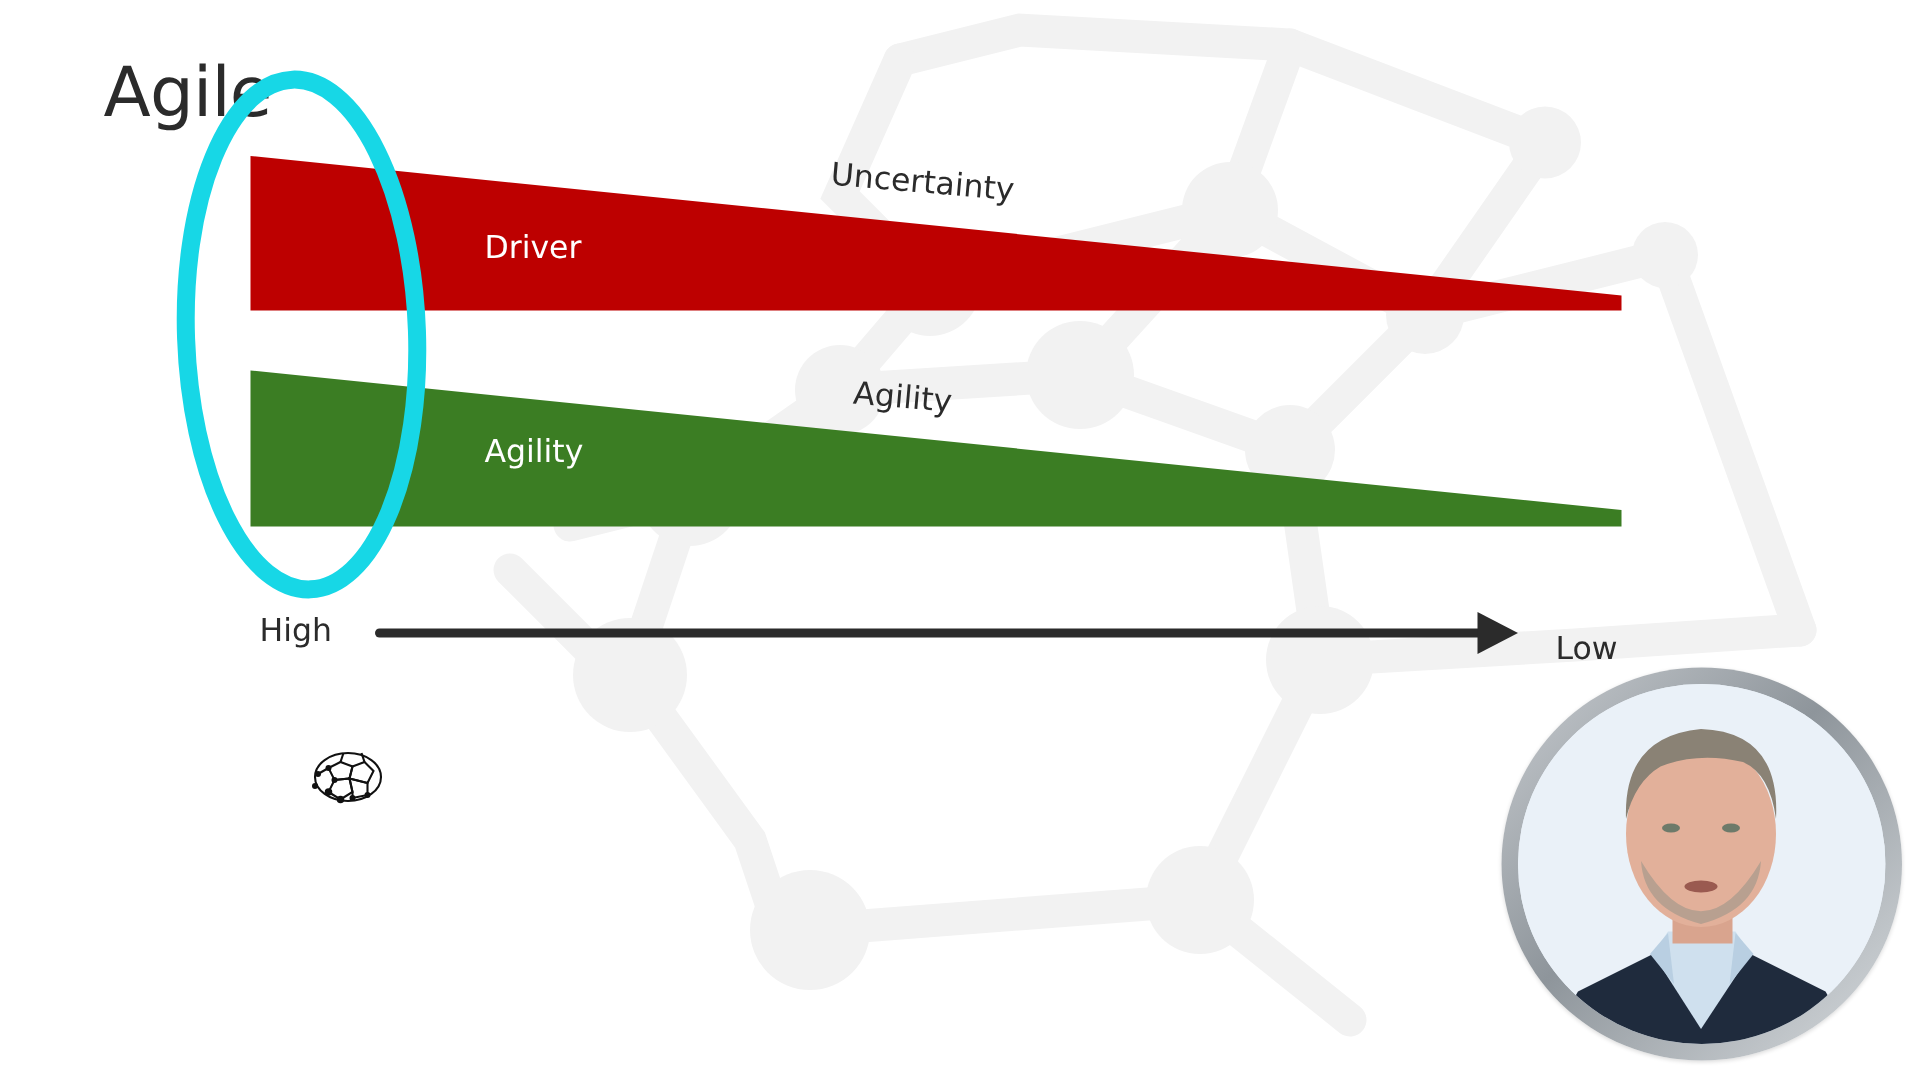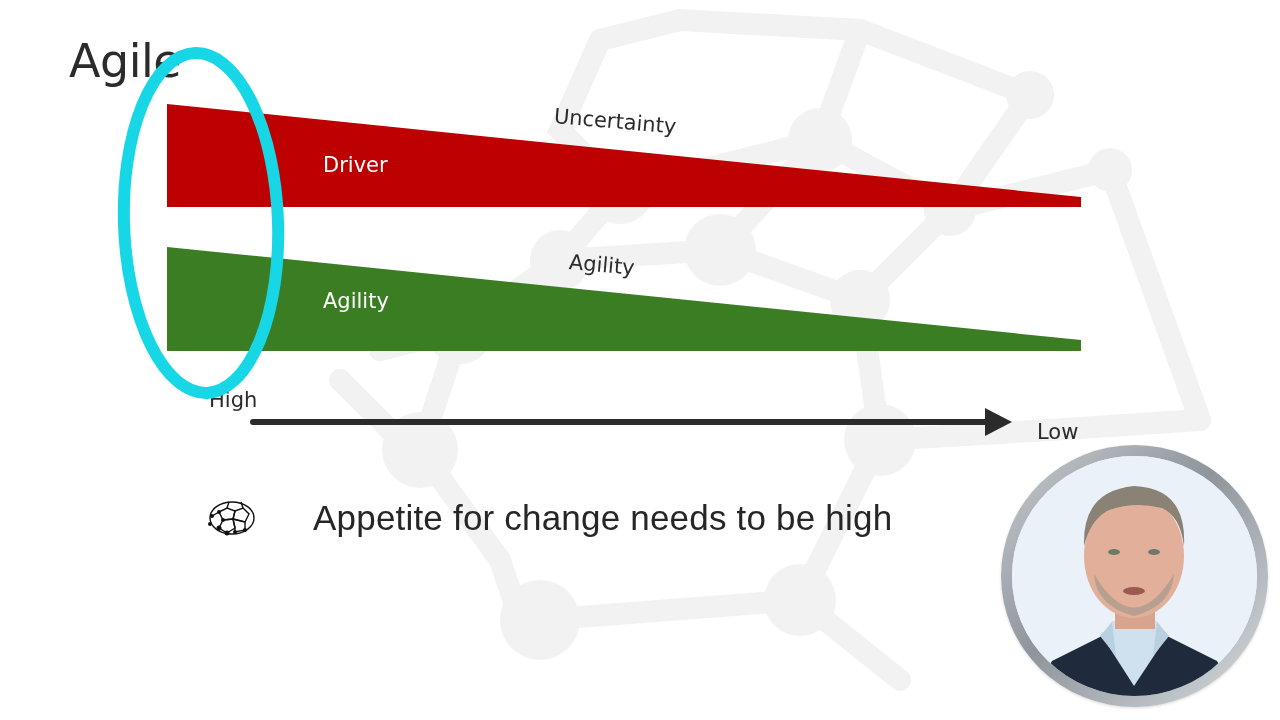--- a/index.html
+++ b/index.html
@@ -88,21 +88,21 @@
   <polygon points="167,104 1081,197 1081,207 167,207" fill="#bd0000"></polygon>
   <polygon points="167,247 1081,340 1081,351 167,351" fill="#3b7d23"></polygon>
 </svg>
 
 <div class="axis-caption" style="left:554px; top:104px; transform: rotate(5deg); transform-origin: left center;">Uncertainty</div>
 <div class="wedge-label" style="left:323px; top:153px;">Driver</div>
 
 <div class="axis-caption" style="left:569px; top:250px; transform: rotate(5deg); transform-origin: left center;">Agility</div>
 <div class="wedge-label" style="left:323px; top:289px;">Agility</div>
 
-<div class="axis-end" style="left:173px; top:388px;margin-left:36px;">High</div>
+<div class="axis-end" style="left:173px; top:408px;">High</div>
 <svg class="layer" viewBox="0 0 1280 720">
   <line x1="253" y1="422" x2="990" y2="422" stroke="#2b2b2b" stroke-width="6" stroke-linecap="round"></line>
   <polygon points="985,408 1012,422 985,436" fill="#2b2b2b"></polygon>
 </svg>
 <div class="axis-end" style="left:1037px; top:420px;">Low</div>
 
 <svg class="layer" viewBox="0 0 1280 720">
   <ellipse cx="201" cy="223" rx="77" ry="170" fill="none" stroke="#17d7e6" stroke-width="12" transform="rotate(-2 201 223)"></ellipse>
 </svg>
 
@@ -122,21 +122,20 @@
       <circle cx="14" cy="16" r="2"></circle>
         <circle cx="18" cy="24" r="2"></circle>
       <circle cx="14" cy="32" r="2.5"></circle>
         <circle cx="22" cy="37" r="2.5"></circle>
       <circle cx="30" cy="36" r="2"></circle>
         <circle cx="40" cy="34" r="2"></circle>
       <circle cx="7" cy="20" r="2"></circle>
         <circle cx="5" cy="28" r="2"></circle>
     </g>
   </svg>
-  <span class="bullet-text">Appetite for change needs to be high</span>
 </div>
 
 <div class="presenter">
   <div class="presenter-inner">
     <svg width="245" height="240" viewBox="0 0 245 240">
       <rect width="245" height="240" fill="#eaf1f8"></rect>
 
       <path d="M20,240 L40,205 L90,180 L155,180 L205,205 L225,240 Z" fill="#1f2b3d"></path>
 
       <path d="M90,180 L122,230 L155,180 L145,165 L100,165 Z" fill="#cfe0ee"></path>

